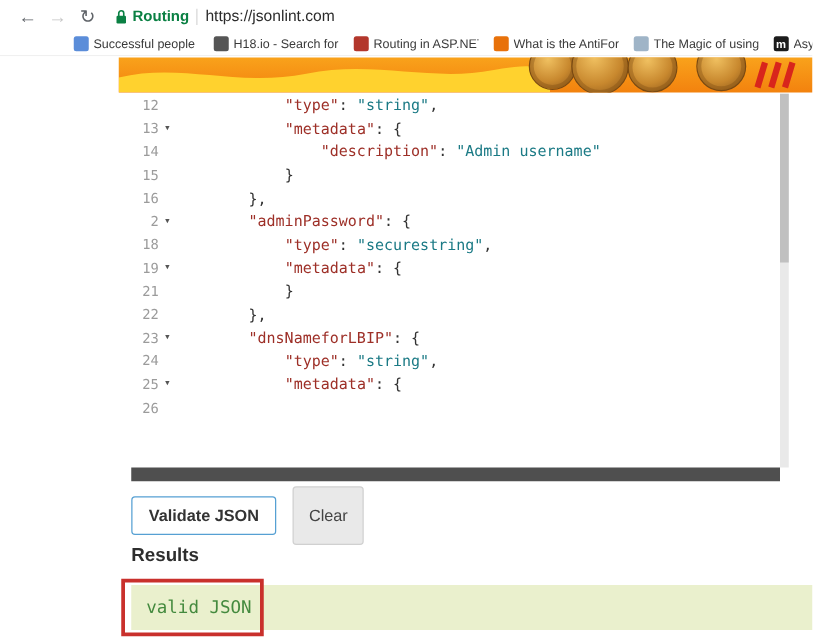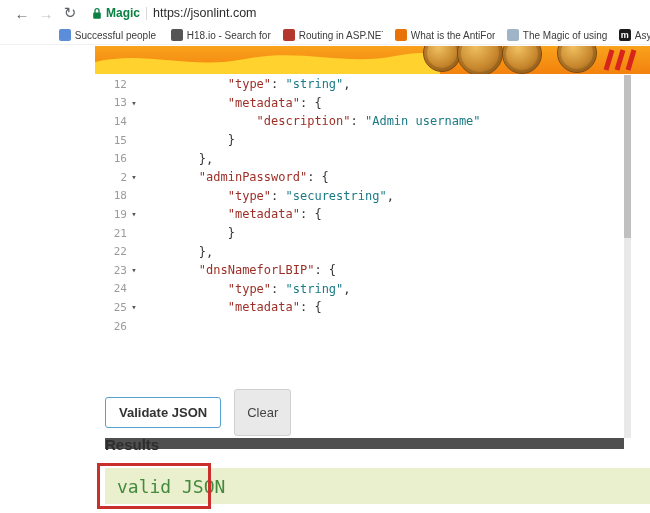--- a/index.html
+++ b/index.html
@@ -42,21 +42,21 @@
   .banner { position:absolute; left:95px; right:0; top:1px; height:28px; overflow:hidden; cursor:pointer;
             background:linear-gradient(180deg, var(--banner-orange-top,#f9a21b), var(--banner-orange-bottom,#f3820e)); }
   .banner-wave { position:absolute; left:0; top:0; }
   .banner-wave path { fill:var(--banner-yellow,#ffd22e); }
   .coin { position:absolute; border-radius:50%;
           background:radial-gradient(circle at 40% 35%, #f0c060, #c8882e 55%, #8a5518 95%);
           box-shadow:inset 0 0 0 3px rgba(122,74,18,.35); border:1px solid #7a4a12; }
   .banner-red { position:absolute; right:6px; top:3px; }
 
   
-  .editor { position:absolute; left:105px; top:30px; width:526px; height:374px; background:#fff; }
+  .editor { position:absolute; left:105px; top:30px; width:526px; height:310px; background:#fff; }
   .code-rows { position:absolute; left:0; top:0; right:7px; bottom:11px; overflow:hidden;
                font-family:"DejaVu Sans Mono", monospace; cursor:text; }
   .code-row { display:flex; height:18.6px; align-items:center; }
   .gut { width:22px; text-align:right; color:var(--line-number-gray,#9b9b9b); font-size:11px; flex:none; }
   .fold { width:14px; text-align:center; color:#555; font-size:9px; flex:none; cursor:pointer; }
   .code { white-space:pre; font-size:12px; color:var(--code-punct,#333); }
   .seg-k { color:var(--code-key,#9d2f27); }
   .seg-v { color:var(--code-value,#1b7a85); }
   .seg-p { color:var(--code-punct,#333); }
   .vscroll { position:absolute; right:0; top:0; width:7px; bottom:11px; background:#e9e9e9; }
@@ -66,38 +66,38 @@
   
   .controls { position:absolute; left:105px; top:344px; display:flex; gap:13px; align-items:center; }
   .btn-validate { background:#fff; border:1px solid var(--validate-border-blue,#56a0d3); border-radius:3px;
                   font-weight:bold; font-size:13px; color:#333; padding:7px 13px;
                   font-family:"Liberation Sans", sans-serif; cursor:pointer; }
   .btn-clear { background:#e9e9e9; border:1px solid #d0d0d0; border-radius:3px; font-size:13px; color:#444;
                padding:15px 12px; font-family:"Liberation Sans", sans-serif; cursor:pointer; }
   .results-heading { position:absolute; left:105px; top:391px; font-size:15px; font-weight:bold; color:#2d2d2d; }
   .result-bar { position:absolute; left:105px; right:0; top:423px; height:36px;
                 background:var(--result-bg,#eaf0cd); display:flex; align-items:center; padding-left:12px;
-                font-family:"DejaVu Sans Mono", monospace; font-size:18px; color:var(--result-text,#448a3e); }
+                font-family:"DejaVu Sans Mono", monospace; font-size:14px; color:var(--result-text,#448a3e); }
   .red-box { position:absolute; left:97px; top:418px; width:114px; height:46px;
              border:3px solid var(--annotation-red,#c9302c); pointer-events:none; }
 </style>
 </head>
 <body>
 
 <div class="browser-top">
   <span class="nav-icon">←</span>
   <span class="nav-icon disabled">→</span>
   <span class="nav-icon">↻</span>
   <div class="omnibox">
     <span class="secure-wrap">
       <svg width="10" height="13" viewBox="0 0 10 13">
         <path d="M3 6V3.6a2 2 0 0 1 4 0V6" fill="none" stroke="currentColor" stroke-width="1.3"></path>
         <rect x="1.2" y="5.5" width="7.6" height="6.2" rx="1" fill="currentColor"></rect>
       </svg>
-      <span class="secure">Magic</span>
+      <span class="secure">Routing</span>
     </span>
     <span class="omni-sep"></span>
     <span class="url">https://jsonlint.com</span>
   </div>
 </div>
 
 <div class="bookmarks-bar">
   <div class="apps">
     <span class="apps-grid">
         <i></i>

